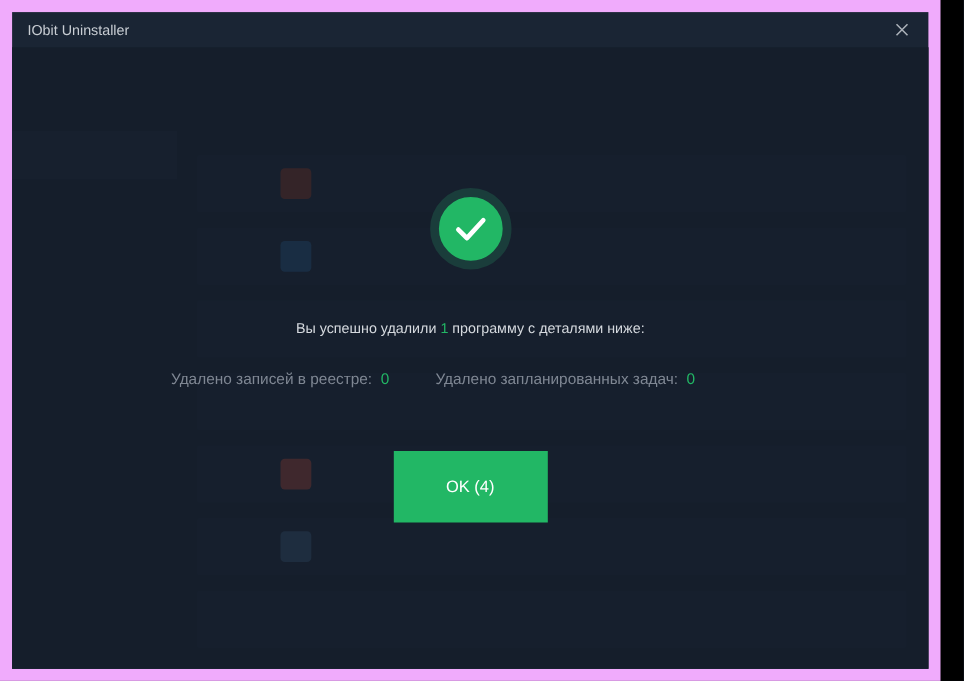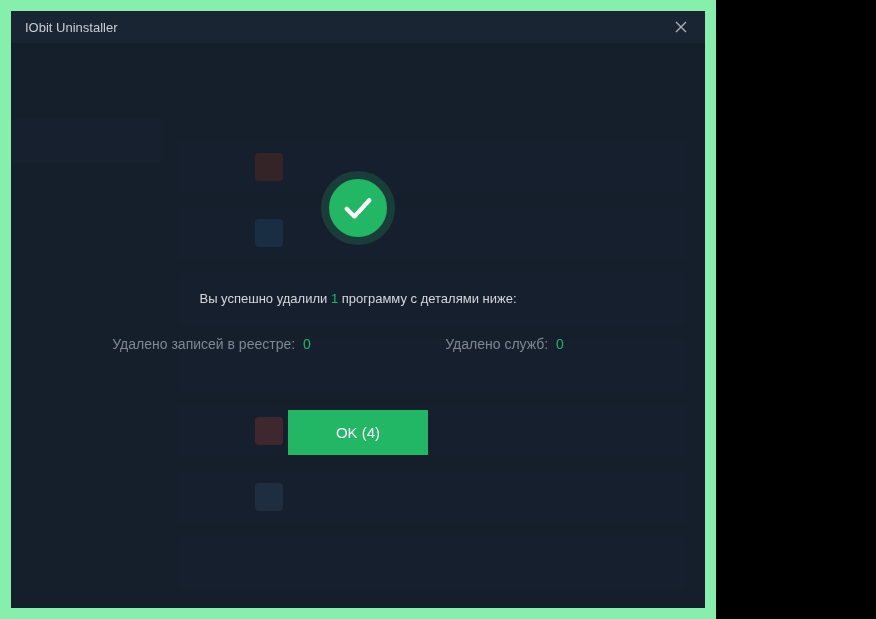--- a/index.html
+++ b/index.html
@@ -8,23 +8,23 @@
       box-sizing: border-box;
     }
     body {
       width: 876px;
       height: 619px;
       background: #000;
       font-family: "Segoe UI", Arial, sans-serif;
       overflow: hidden;
     }
     .outer-frame {
-      width: 716px;
+      width: 855px;
       height: 619px;
-      background: #86efac;
+      background: #f0abfc;
       padding: 11px;
     }
     .app-window {
       width: 100%;
       height: 100%;
       background: #1a2534;
       position: relative;
     }
     .titlebar {
       height: 32px;
@@ -115,41 +115,41 @@
       color: #d5d9de;
       font-size: 13px;
       font-weight: 400;
       margin-bottom: 30px;
     }
     .headline .accent-num {
       color: #22b765;
     }
     .stats-grid {
       display: grid;
-      grid-template-columns: 1fr 1fr;
+      grid-template-columns: 1fr 1fr 1fr 1fr;
       column-gap: 42px;
       row-gap: 14px;
-      text-align: center;
+      text-align: left;
       padding: 0 8px;
       margin-bottom: 58px;
     }
     .stat-item {
       color: #7f8793;
       font-size: 14px;
       white-space: nowrap;
     }
     .stat-value {
       color: #22b765;
     }
     .ok-button {
       display: inline-block;
       background: #22b765;
       color: #fff;
       font-size: 15px;
-      padding: 14px 0;
+      padding: 24px 0;
       width: 140px;
       text-align: center;
       cursor: pointer;
       border: none;
       font-family: inherit;
     }
   </style>
 </head>
 <body>
 
@@ -191,21 +191,21 @@
 
         <div class="headline">
           <span>Вы успешно удалили </span><span class="accent-num">1</span><span> программу с деталями ниже:</span>
         </div>
 
         <div class="stats-grid">
           <div class="stat-item">
             <span>Удалено записей в реестре:</span>&nbsp;&nbsp;<span class="stat-value">0</span>
           </div>
           <div class="stat-item">
-            <span>Удалено служб:</span>&nbsp;&nbsp;<span class="stat-value">0</span>
+            <span>Удалено запланированных задач:</span>&nbsp;&nbsp;<span class="stat-value">0</span>
           </div>
         </div>
 
         <button class="ok-button">OK (4)</button>
 
       </div>
     </div>
 
   </div>
 </div>

